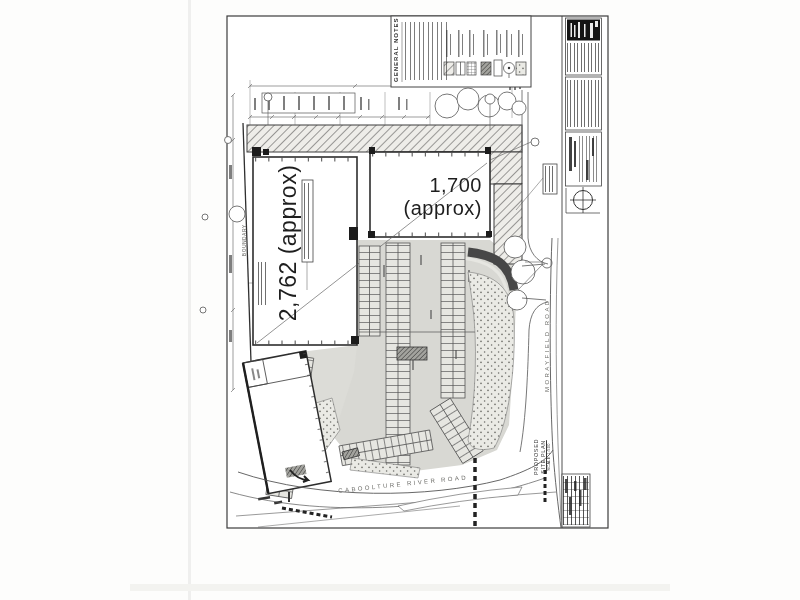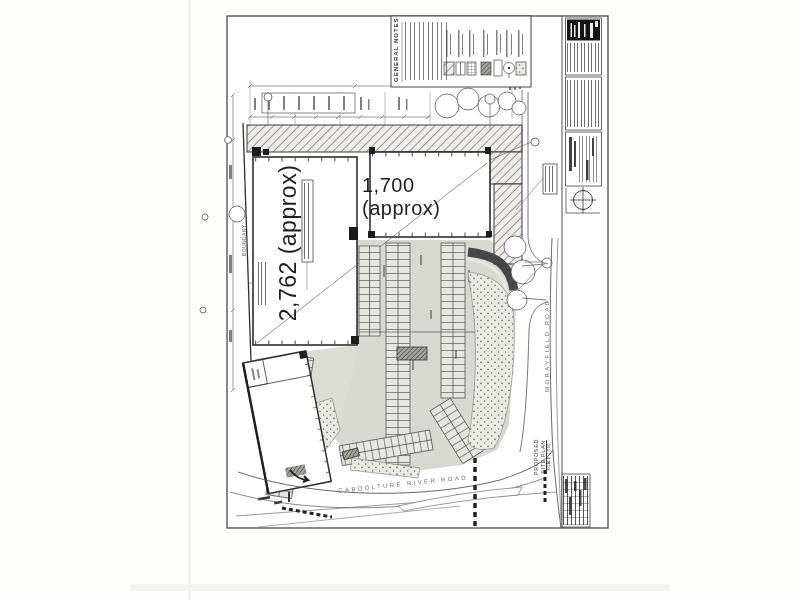--- a/index.html
+++ b/index.html
@@ -9,21 +9,21 @@
   svg{position:absolute;left:0;top:0;}
   
   .vl3{background:repeating-linear-gradient(90deg,rgba(55,55,55,.72) 0 1px,transparent 1px 3.5px);}
   .vl4{background:repeating-linear-gradient(90deg,rgba(55,55,55,.65) 0 1px,transparent 1px 4.5px);}
   .vl15{background:repeating-linear-gradient(90deg,rgba(55,55,55,.7) 0 2px,transparent 2px 16px);}
   .revgrid{background:
       repeating-linear-gradient(90deg,rgba(40,40,40,.8) 0 .8px,transparent .8px 4px),
       repeating-linear-gradient(0deg,rgba(40,40,40,.35) 0 .7px,transparent .7px 7px);}
   .rot{transform:rotate(-90deg);transform-origin:center;}
   .lblA{font-size:23px;letter-spacing:.5px;color:#1e1e1e;text-align:center;}
-  .lblB{font-size:20px;letter-spacing:.5px;color:#1e1e1e;text-align:left;}
+  .lblB{font-size:20px;letter-spacing:.5px;color:#1e1e1e;text-align:right;}
   .gnotes{font-size:6px;font-weight:bold;letter-spacing:1px;color:#333;text-align:center;white-space:nowrap;}
   .roadtxt{font-size:6px;letter-spacing:2.4px;color:#6e6e6a;white-space:nowrap;}
   .bndtxt{font-size:4.5px;letter-spacing:.8px;color:#5c5c58;white-space:nowrap;text-align:center;}
   .tb{font-size:5.5px;letter-spacing:.6px;color:#3a3a3a;line-height:6.5px;text-align:center;white-space:nowrap;}
   .tb .scale{font-size:4px;letter-spacing:.3px;}
   .tb .u{text-decoration:underline;}
   .scanline{background:#e4e4e1;}
 </style>
 </head>
 <body>

